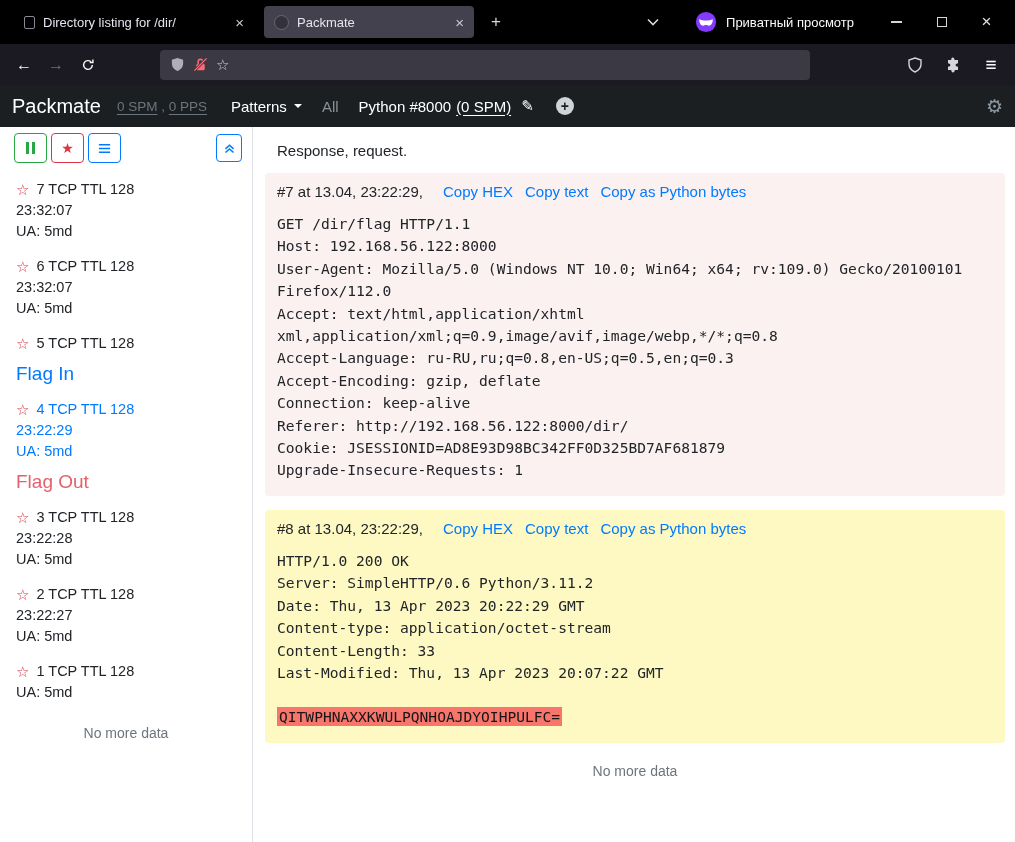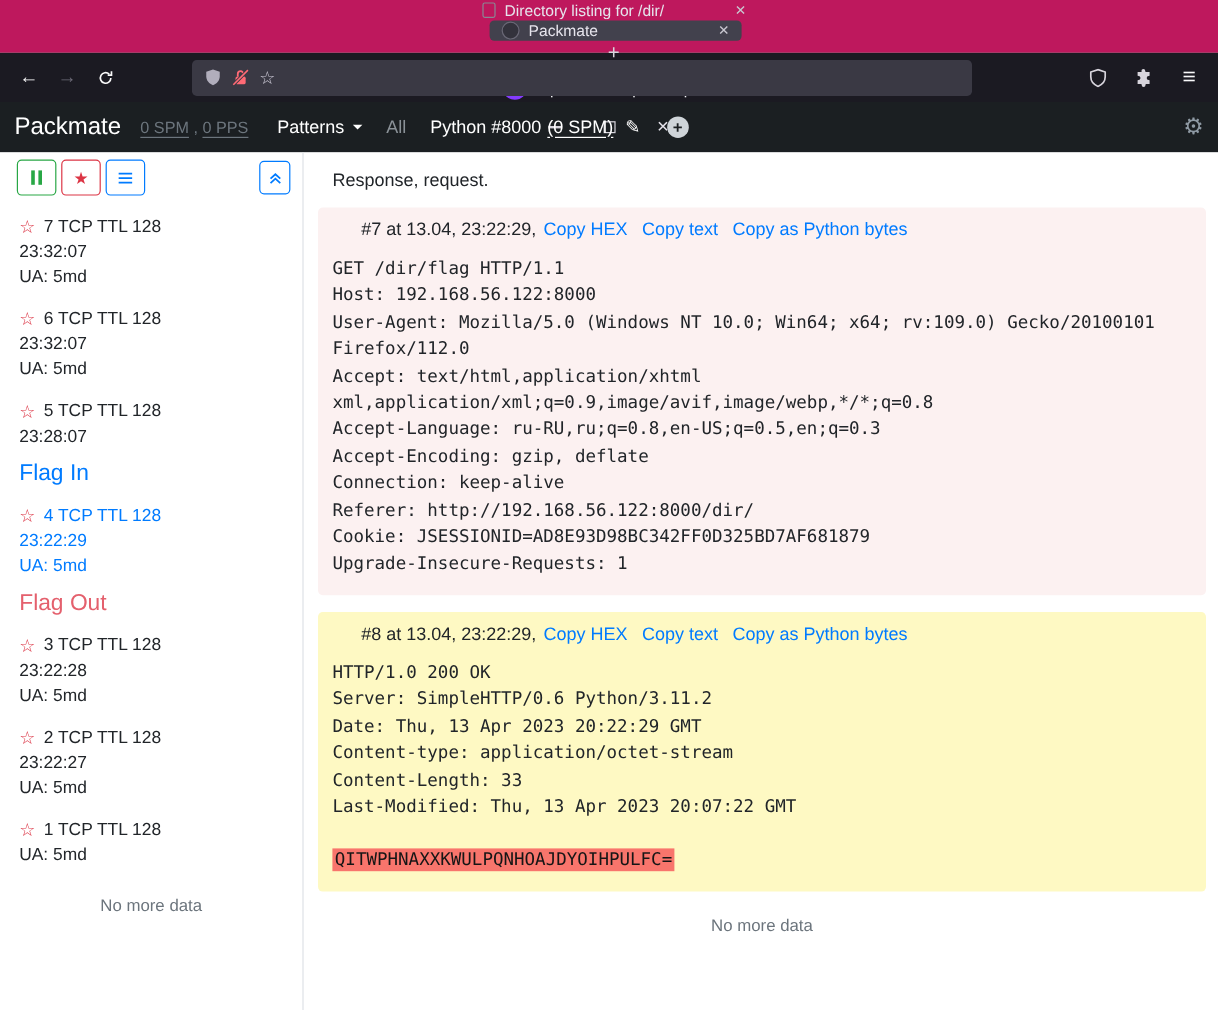--- a/index.html
+++ b/index.html
@@ -1,21 +1,21 @@
 <!DOCTYPE html>
 <html><head>
 <meta charset="utf-8">
 <style>
   html,body{margin:0;padding:0;background:#333;}
   *{box-sizing:border-box;}
   .screen{width:1015px;height:842px;position:relative;background:#fff;overflow:hidden;
           font-family:"Liberation Sans","DejaVu Sans",sans-serif;}
 
   
-  .tabbar{height:44px;background:#be185d;display:flex;align-items:center;padding:0 6px;flex-direction:column;}
+  .tabbar{height:44px;background:#000000;display:flex;align-items:center;padding:0 6px;}
   .tab{display:flex;align-items:center;height:32px;border-radius:4px;padding:0 10px;
        color:#e6e4ec;font-size:13px;}
   .tab.inactive{width:240px;margin-left:8px;}
   .tab.active{width:210px;background:#42414d;margin-left:10px;}
   .tab-title{flex:1;white-space:nowrap;overflow:hidden;text-overflow:ellipsis;}
   .tab-close{color:#c9c7d0;font-size:15px;margin-left:8px;cursor:default;}
   .page-icon{width:11px;height:13px;border:1px solid #8a8894;border-radius:2px;margin-right:8px;flex:none;}
   .favicon{width:15px;height:15px;border-radius:50%;background:#33323c;border:1px solid #6a6876;margin-right:8px;flex:none;}
   .newtab{width:28px;height:28px;margin-left:8px;display:flex;align-items:center;justify-content:center;
           color:#d7d4dc;font-size:17px;border-radius:4px;}
@@ -79,21 +79,21 @@
   .flag-out{color:#e4606d;}
   .pkt-item.selected .pkt-title,.pkt-item.selected .pkt-line{color:#007bff;}
   .no-more{text-align:center;color:#6c757d;font-size:14px;margin-top:16px;}
 
   
   .content{flex:1;padding:15px 10px 0 12px;overflow:hidden;}
   .intro{font-size:15px;color:#212529;margin:0 0 14px 12px;}
   .card{border-radius:4px;padding:10px 12px 14px;margin-bottom:14px;}
   .card.req{background:#fcf1f1;}
   .card.resp{background:#fef9c3;}
-  .card-head{display:flex;align-items:baseline;gap:6px;font-size:15px;color:#212529;margin-left:24px;}
+  .card-head{display:flex;align-items:baseline;gap:20px;font-size:15px;color:#212529;}
   .links{display:flex;gap:12px;}
   .copy-link{color:#007bff;font-size:15px;cursor:pointer;text-decoration:none;}
   .card-body{margin-top:13px;max-width:688px;color:#212529;
              font-family:"DejaVu Sans Mono","Liberation Mono",monospace;
              font-size:14.6px;line-height:22.4px;white-space:pre-wrap;overflow-wrap:anywhere;}
   .flag-line{margin-top:22px;line-height:22.4px;}
   .hl{background:#f8756c;color:#151515;font-family:"DejaVu Sans Mono","Liberation Mono",monospace;
       font-size:14.6px;padding:1px 2px;}
   .content .no-more{margin-top:20px;}
 </style>
@@ -241,21 +241,20 @@
             </div>
           <div class="pkt-line">23:32:07</div>
           <div class="pkt-line">UA: 5md</div>
         </div>
 
         <div class="pkt-item">
           <div class="row1">
               <span class="star-o">☆</span>
               <span class="pkt-title">5 TCP TTL 128</span>
             </div>
-          <div class="pkt-line">23:28:07</div>
           <div class="pkt-flag flag-in">Flag In</div>
         </div>
 
         <div class="pkt-item selected">
           <div class="row1">
               <span class="star-o">☆</span>
               <span class="pkt-title">4 TCP TTL 128</span>
             </div>
           <div class="pkt-line">23:22:29</div>
           <div class="pkt-line">UA: 5md</div>

